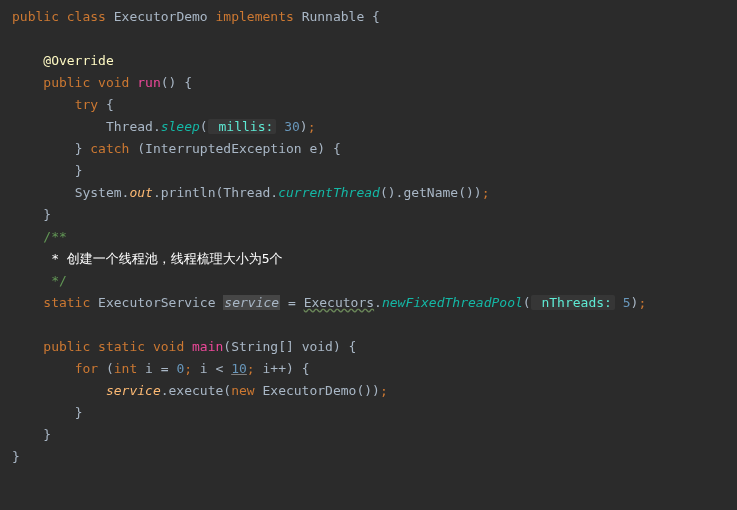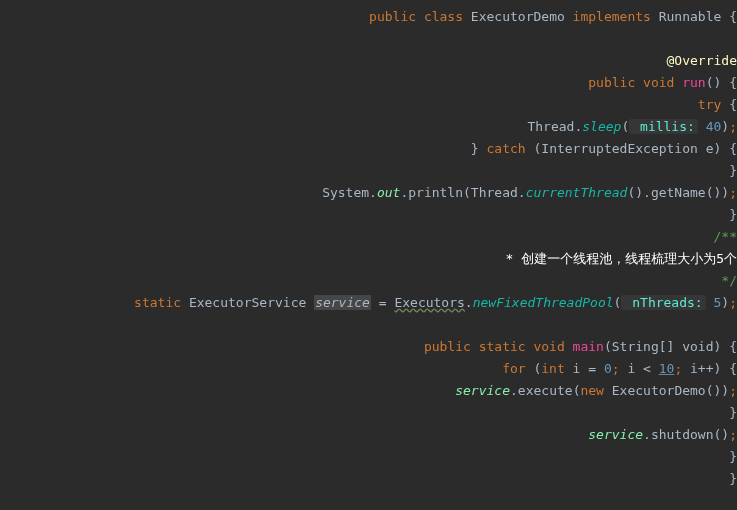--- a/index.html
+++ b/index.html
@@ -13,56 +13,55 @@
     width: 737px;
     height: 510px;
     overflow: hidden;
   }
   .editor {
     padding: 6px 0 6px 12px;
     position: relative;
   }
   .line {
     white-space: pre;
-    text-align: right;
   }
   .kw { color: #cc7832; }
   .type { color: #a9b7c6; }
   .classname { color: #a9b7c6; }
   .method-decl { color: #ec4899; }
   .method-call { color: #a9b7c6; }
   .annotation { color: #fef9c3; }
   .comment { color: #629755; font-style: normal; }
   .comment-cn { color: #ffffff; }
   .num { color: #6897bb; }
   .punct { color: #a9b7c6; }
   .semi { color: #cc7832; }
   .param-hint { color: #5eead4; background: rgba(120,120,120,0.15); border-radius:2px; padding:0 3px; }
   .static-italic { font-style: italic; color:#14b8a6; }
-  .field-italic { font-style: italic; color:#86efac; }
+  .field-italic { font-style: italic; color:#fdba74; }
   .unused { background: rgba(120,120,120,0.35); color:#a9b7c6; padding:0 1px;}
   .typo { text-decoration: underline wavy #6a8759; text-decoration-skip-ink: none;}
   .warn-underline { text-decoration: underline; text-decoration-color:#808080; }
 </style>
 </head>
 <body>
 
 <div class="editor">
 
 <div class="line"><span class="kw">public</span> <span class="kw">class</span> <span class="classname">ExecutorDemo</span> <span class="kw">implements</span> <span class="classname">Runnable</span><span class="punct"> {</span></div>
 
 <div class="line"> </div>
 
 <div class="line">    <span class="annotation">@Override</span></div>
 
 <div class="line">    <span class="kw">public</span> <span class="kw">void</span> <span class="method-decl">run</span><span class="punct">()</span><span class="punct"> {</span></div>
 
 <div class="line">        <span class="kw">try</span><span class="punct"> {</span></div>
 
-<div class="line">            <span class="type">Thread.</span><span class="static-italic">sleep</span><span class="punct">(</span><span class="param-hint"> millis:</span> <span class="num">40</span><span class="punct">)</span><span class="semi">;</span></div>
+<div class="line">            <span class="type">Thread.</span><span class="static-italic">sleep</span><span class="punct">(</span><span class="param-hint"> millis:</span> <span class="num">30</span><span class="punct">)</span><span class="semi">;</span></div>
 
 <div class="line">        <span class="punct">}</span> <span class="kw">catch</span> <span class="punct">(</span><span class="type">InterruptedException</span> <span class="type">e</span><span class="punct">)</span><span class="punct"> {</span></div>
 
 
 <div class="line">        <span class="punct">}</span></div>
 
 <div class="line">        <span class="type">System.</span><span class="field-italic">out</span><span class="punct">.</span><span class="method-call">println</span><span class="punct">(</span><span class="type">Thread.</span><span class="static-italic">currentThread</span><span class="punct">()</span><span class="punct">.</span><span class="method-call">getName</span><span class="punct">()</span><span class="punct">)</span><span class="semi">;</span></div>
 
 <div class="line">    <span class="punct">}</span></div>
 
@@ -75,19 +74,18 @@
 <div class="line"> </div>
 
 <div class="line">    <span class="kw">public</span> <span class="kw">static</span> <span class="kw">void</span> <span class="method-decl">main</span><span class="punct">(</span><span class="type">String</span><span class="punct">[]</span> <span class="type">void</span><span class="punct">)</span><span class="punct"> {</span></div>
 
 <div class="line">        <span class="kw">for</span> <span class="punct">(</span><span class="kw">int</span> <span class="type">i</span><span class="punct"> = </span><span class="num">0</span><span class="semi">;</span><span class="type"> i &lt; </span><span class="num warn-underline">10</span><span class="semi">;</span><span class="type"> i</span><span class="punct">++</span><span class="punct">)</span><span class="punct"> {</span></div>
 
 <div class="line">            <span class="field-italic">service</span><span class="punct">.</span><span class="method-call">execute</span><span class="punct">(</span><span class="kw">new</span><span class="type"> ExecutorDemo</span><span class="punct">()</span><span class="punct">)</span><span class="semi">;</span></div>
 
 <div class="line">        <span class="punct">}</span></div>
 
-<div class="line">        <span class="field-italic">service</span><span class="punct">.</span><span class="method-call">shutdown</span><span class="punct">()</span><span class="semi">;</span></div>
 
 <div class="line">    <span class="punct">}</span></div>
 
 <div class="line"><span class="punct">}</span></div>
 
 </div>
 
 </body></html>

